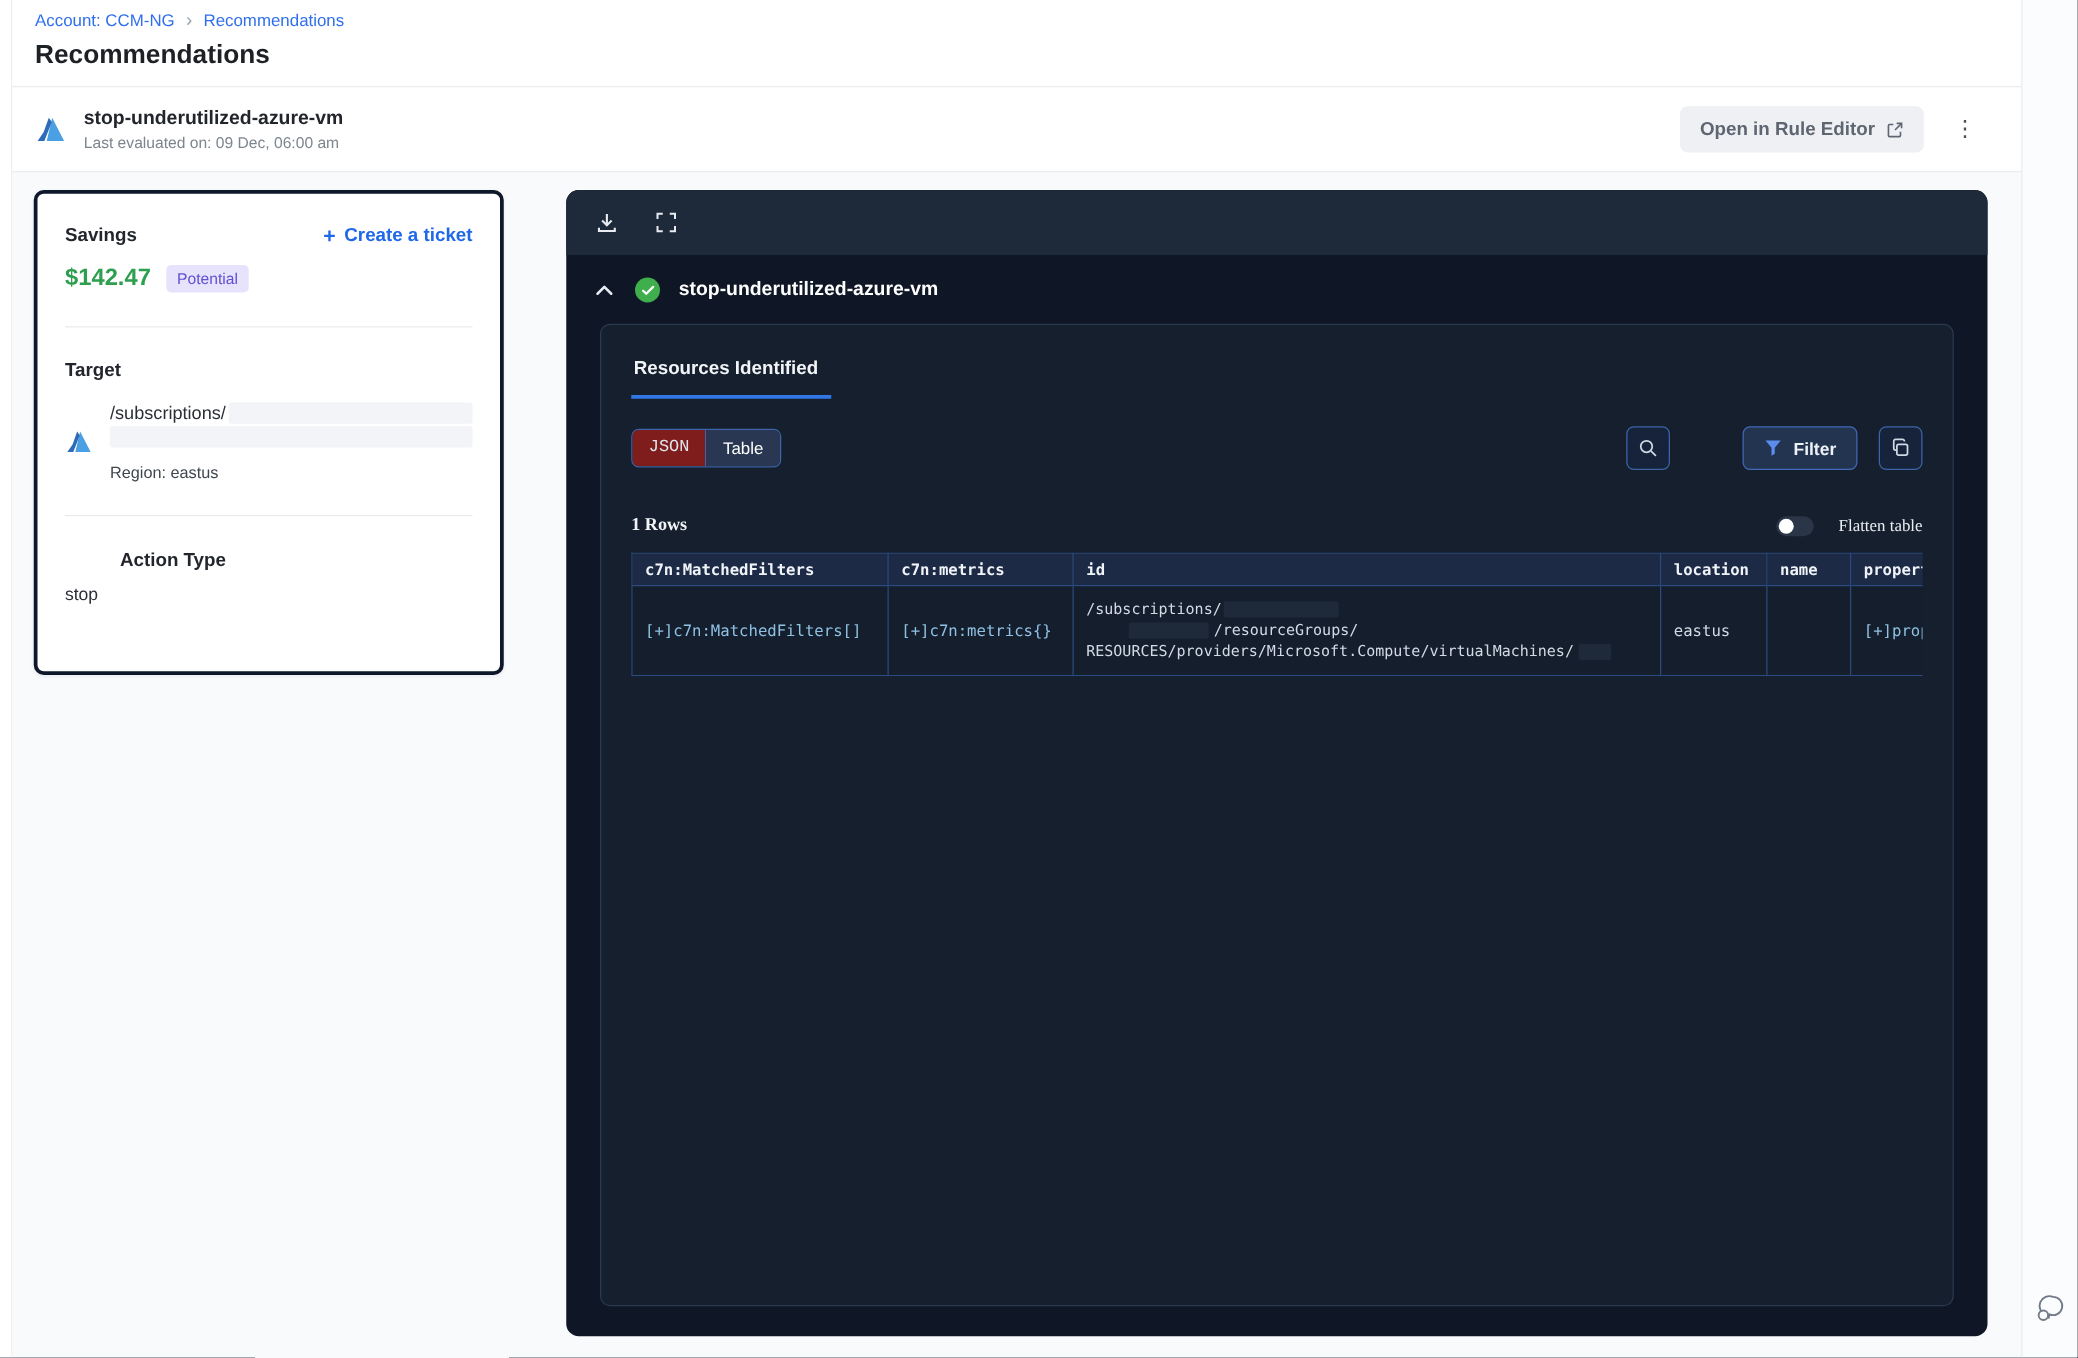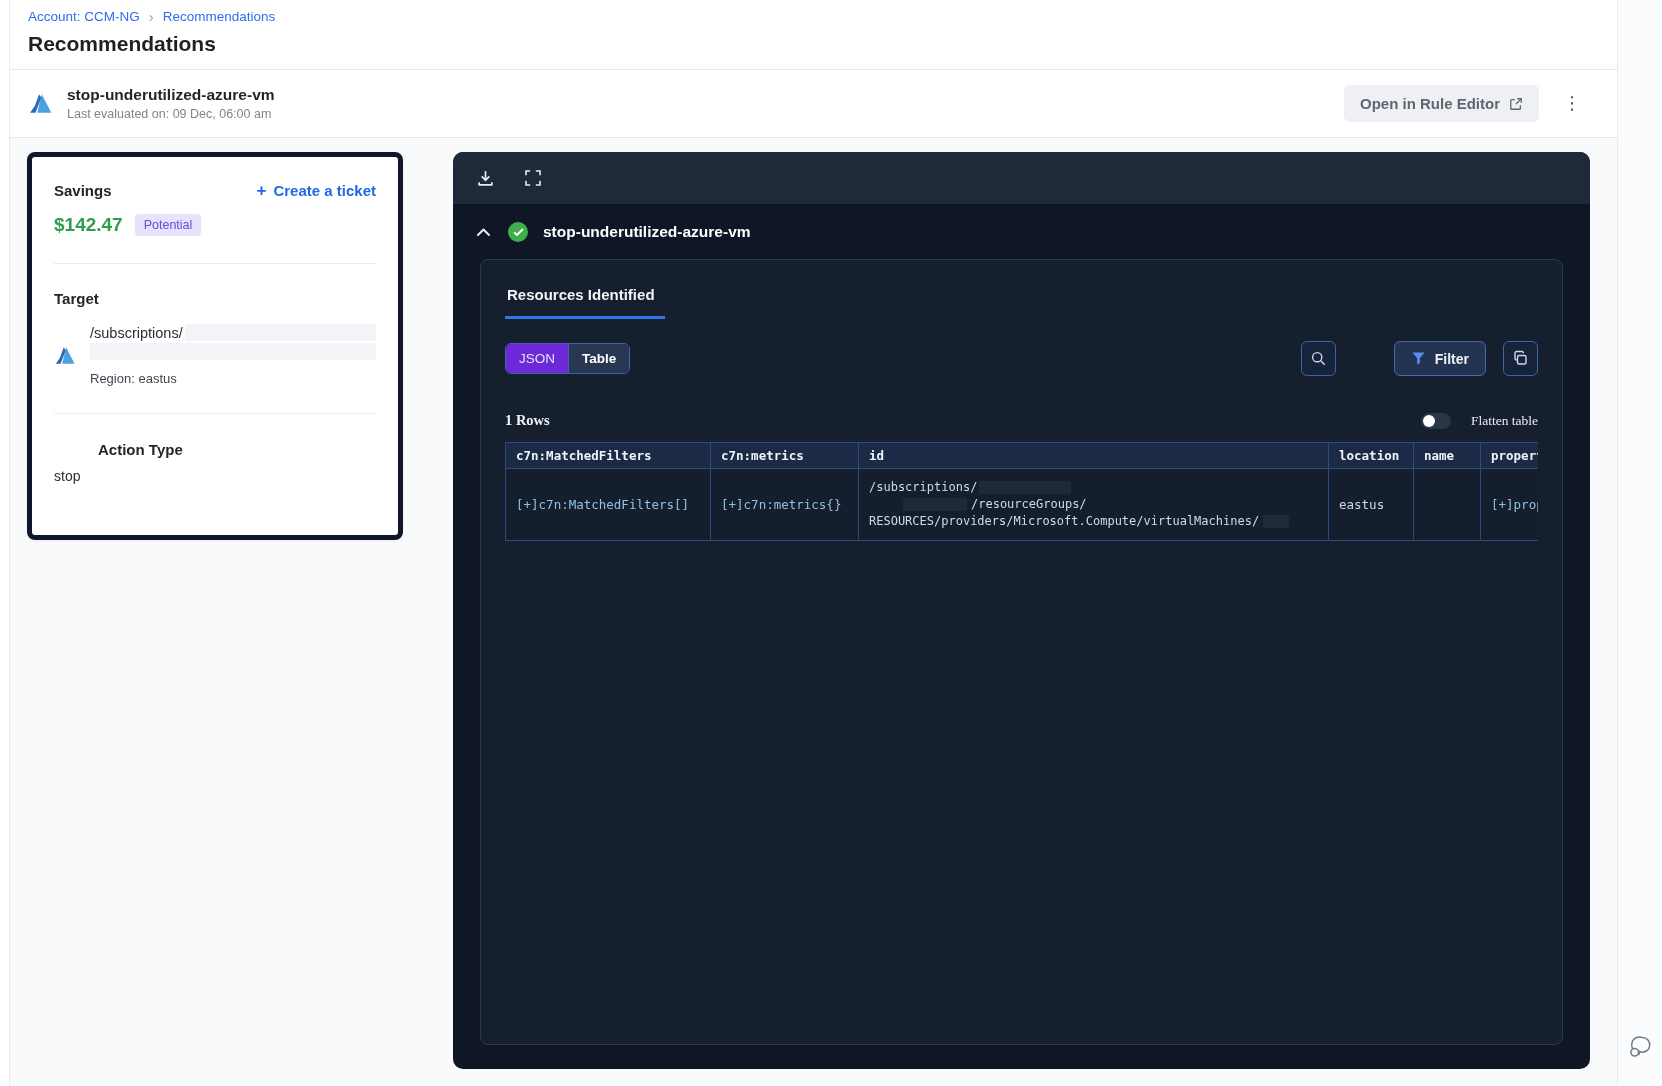--- a/index.html
+++ b/index.html
@@ -26,21 +26,21 @@
   .rec-name { font-size:15.5px; font-weight:bold; color:#22262c; }
   .rec-sub { font-size:12.5px; color:#7d858f; margin-top:3px; }
   .spacer { flex:1; }
   .rule-editor-btn { background:#eef0f4; color:#5f6672; font-weight:bold; font-size:15px; padding:10px 16px; border-radius:6px; border:none; display:flex; align-items:center; gap:9px; cursor:pointer; font-family:inherit; }
   .kebab-btn { background:none; border:none; color:#4a5058; font-size:18px; line-height:0.62; letter-spacing:0; padding:4px 10px; cursor:pointer; font-family:inherit; }
 
   
   .content { flex:1; background:#f8fafc; display:flex; align-items:flex-start; padding:14px 27px 16px 17px; gap:50px; min-height:0; }
 
   
-  .card { width:376px; height:388px; background:#fff; border:5px solid #0f172a; border-radius:8px; box-shadow:0 1px 3px rgba(16,24,40,.06); padding:25px 22px; flex-shrink:0; }
+  .card { width:376px; height:388px; background:#fff; border:3px solid #0f172a; border-radius:8px; box-shadow:0 1px 3px rgba(16,24,40,.06); padding:25px 22px; flex-shrink:0; }
   .card-row1 { display:flex; justify-content:space-between; align-items:flex-start; }
   .savings-label { font-size:15px; font-weight:bold; color:#22262c; }
   .create-ticket { display:flex; align-items:center; gap:7px; color:#2068e8; font-weight:bold; font-size:15px; background:none; border:none; cursor:pointer; font-family:inherit; }
   .plus-glyph { font-size:17px; font-weight:bold; line-height:1; }
   .amount-row { margin-top:15px; display:flex; align-items:center; gap:12px; }
   .amount { color:#2e9e4f; font-size:19px; font-weight:bold; }
   .badge { background:#e7e3fc; color:#6050d0; font-size:12.5px; padding:4px 9px; border-radius:4px; }
   .card-divider { border:none; border-top:1px solid #e9ebef; margin:27px 0 0; }
   .target-label { margin-top:26px; font-size:15px; font-weight:bold; }
   .target-row { display:flex; align-items:center; gap:14px; margin-top:17px; }
@@ -59,22 +59,22 @@
   .chev-btn { background:none; border:none; cursor:pointer; display:flex; align-items:center; padding:2px; }
   .check-circle { width:20px; height:20px; border-radius:50%; background:#3fae4c; display:flex; align-items:center; justify-content:center; flex-shrink:0; }
   .rule-title { color:#fff; font-weight:bold; font-size:15.5px; }
 
   .resources-box { flex:1; min-height:0; margin:17px 27px 24px; background:#151f2d; border:1px solid #2c3a50; border-radius:8px; padding:22px 24px; display:flex; flex-direction:column; }
   .tab { align-self:flex-start; color:#f2f5f8; font-size:15px; font-weight:bold; padding:4px 10px 13px 2px; border-bottom:3px solid #3178e6; background:none; cursor:pointer; font-family:inherit; border-top:none; border-left:none; border-right:none; }
 
   .viewer-toolbar { margin-top:22px; display:flex; align-items:center; }
   .seg { display:flex; border:1px solid #3d64a8; border-radius:6px; overflow:hidden; }
   .seg-btn { font-family:inherit; font-size:13.5px; padding:7px 13px; cursor:pointer; border:none; }
-  .seg-json { color:#dfe5ec; background:#6d28d9; border-right:1px solid #3d64a8; }
-  .seg-table { color:#ffffff; font-weight:bold; background:#2a3752; }
+  .seg-json { color:#dfe5ec; background:#7f1d1d; border-right:1px solid #3d64a8;font-family:Liberation Mono, monospace; }
+  .seg-table { color:#ffffff; font-weight:normal; background:#2a3752; }
   .toolbar-right { margin-left:auto; display:flex; align-items:center; gap:17px; }
   .icon-btn { width:35px; height:35px; border:1px solid #3d64a8; border-radius:6px; background:#16233a; display:flex; align-items:center; justify-content:center; cursor:pointer; }
   .filter-btn { height:35px; border:1px solid #4169b8; border-radius:6px; background:#233450; color:#eef2f8; font-weight:bold; font-size:14px; display:flex; align-items:center; gap:9px; padding:0 16px; cursor:pointer; font-family:inherit;margin-left:41px; }
 
   .rows-row { margin-top:36px; display:flex; align-items:flex-end;font-family:Liberation Serif, serif; }
   .rows-count { color:#f2f5f8; font-weight:bold; font-size:14.5px; }
   .flatten { margin-left:auto; display:flex; align-items:center; gap:20px; }
   .toggle { width:30px; height:16px; background:#2a3547; border-radius:9px; position:relative; border:none; cursor:pointer; }
   .toggle::after { content:''; position:absolute; left:2px; top:2px; width:12px; height:12px; background:#fff; border-radius:50%; }
   .flatten-label { color:#e9edf2; font-size:13.5px; }

